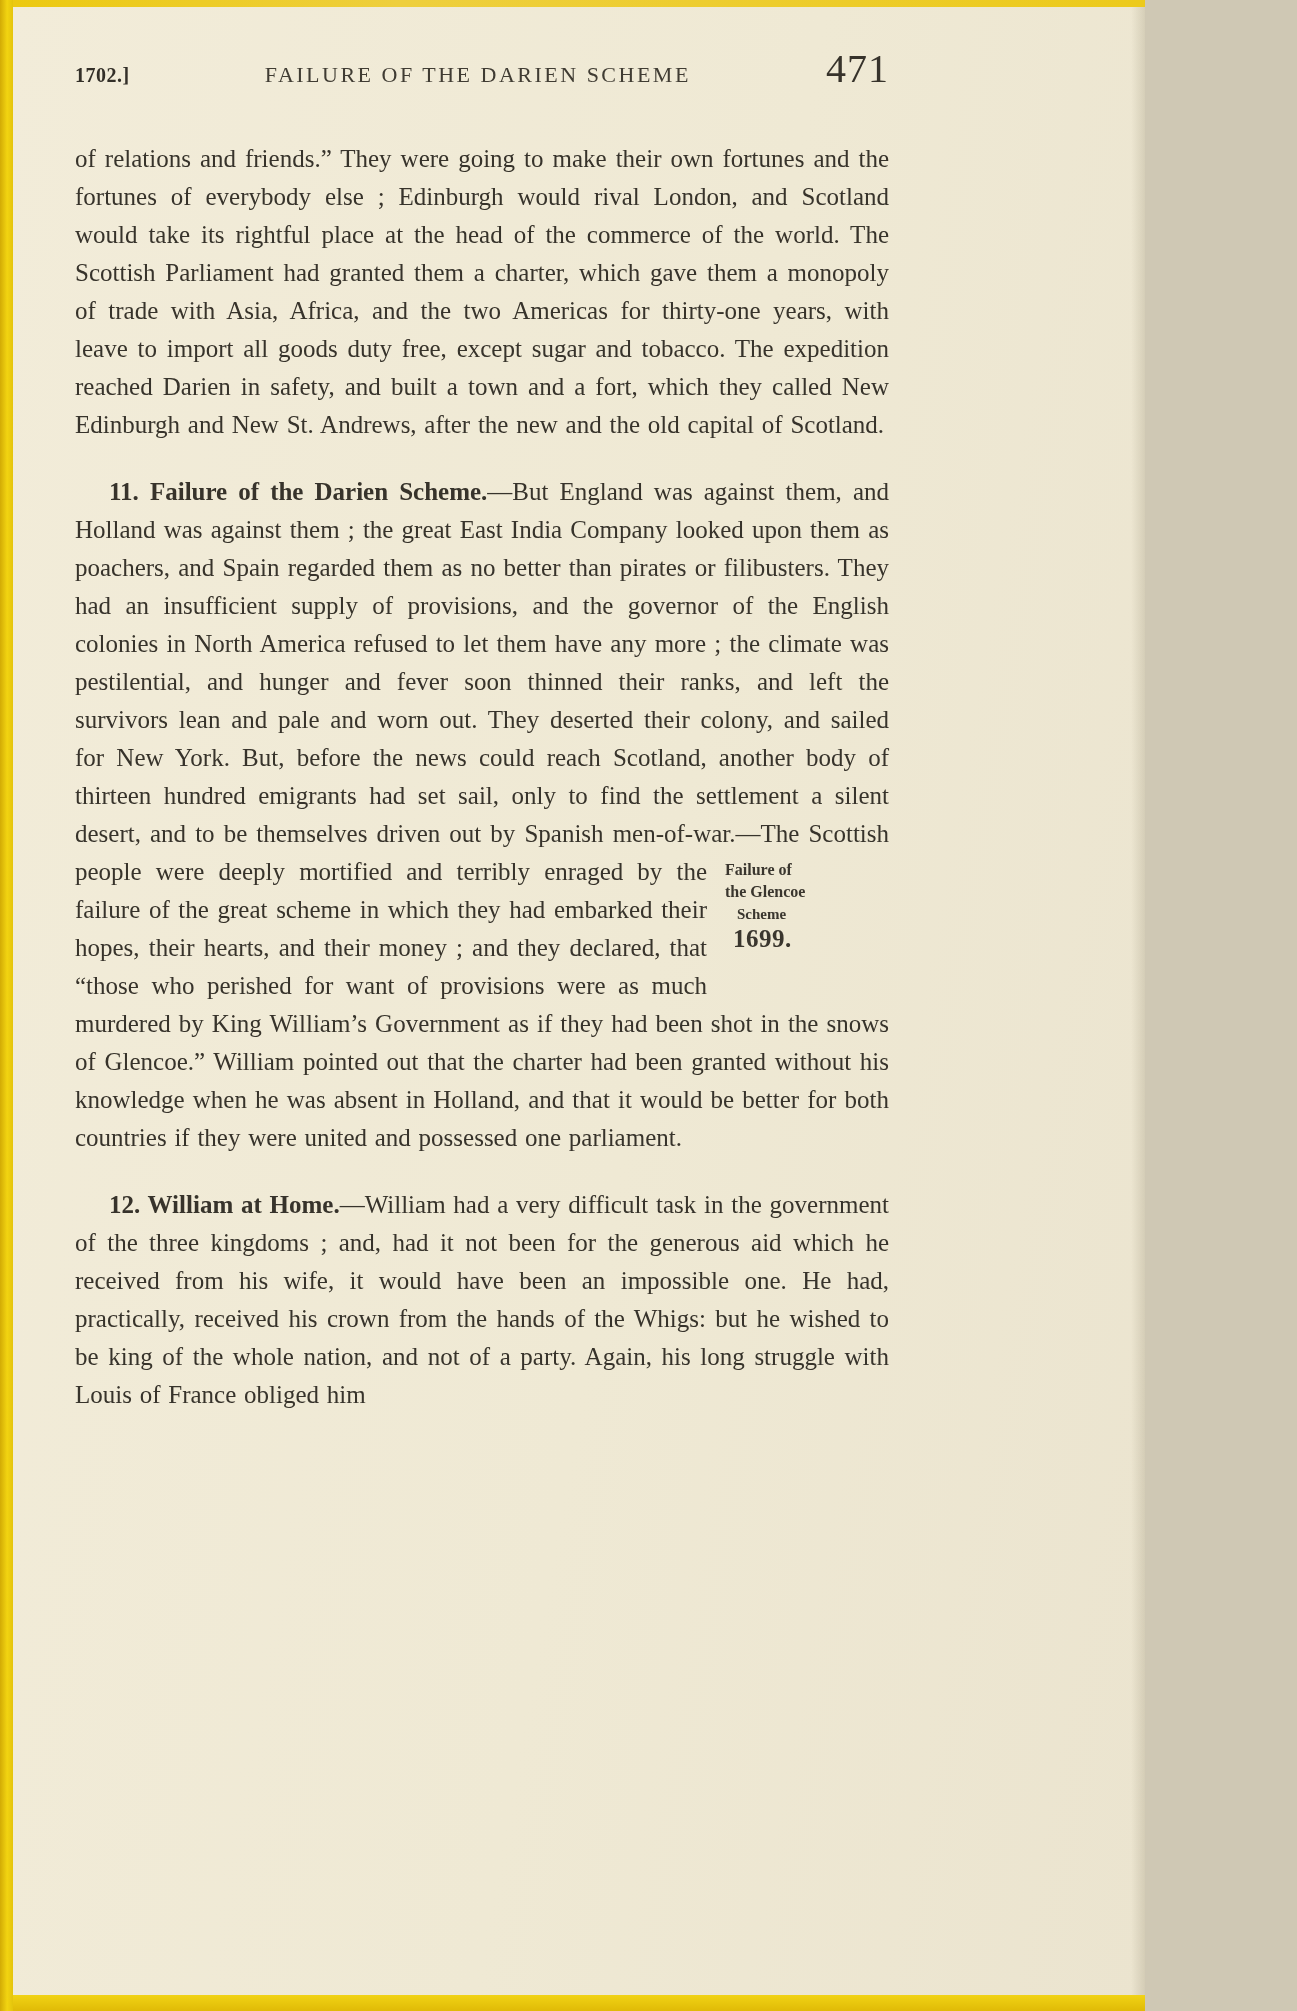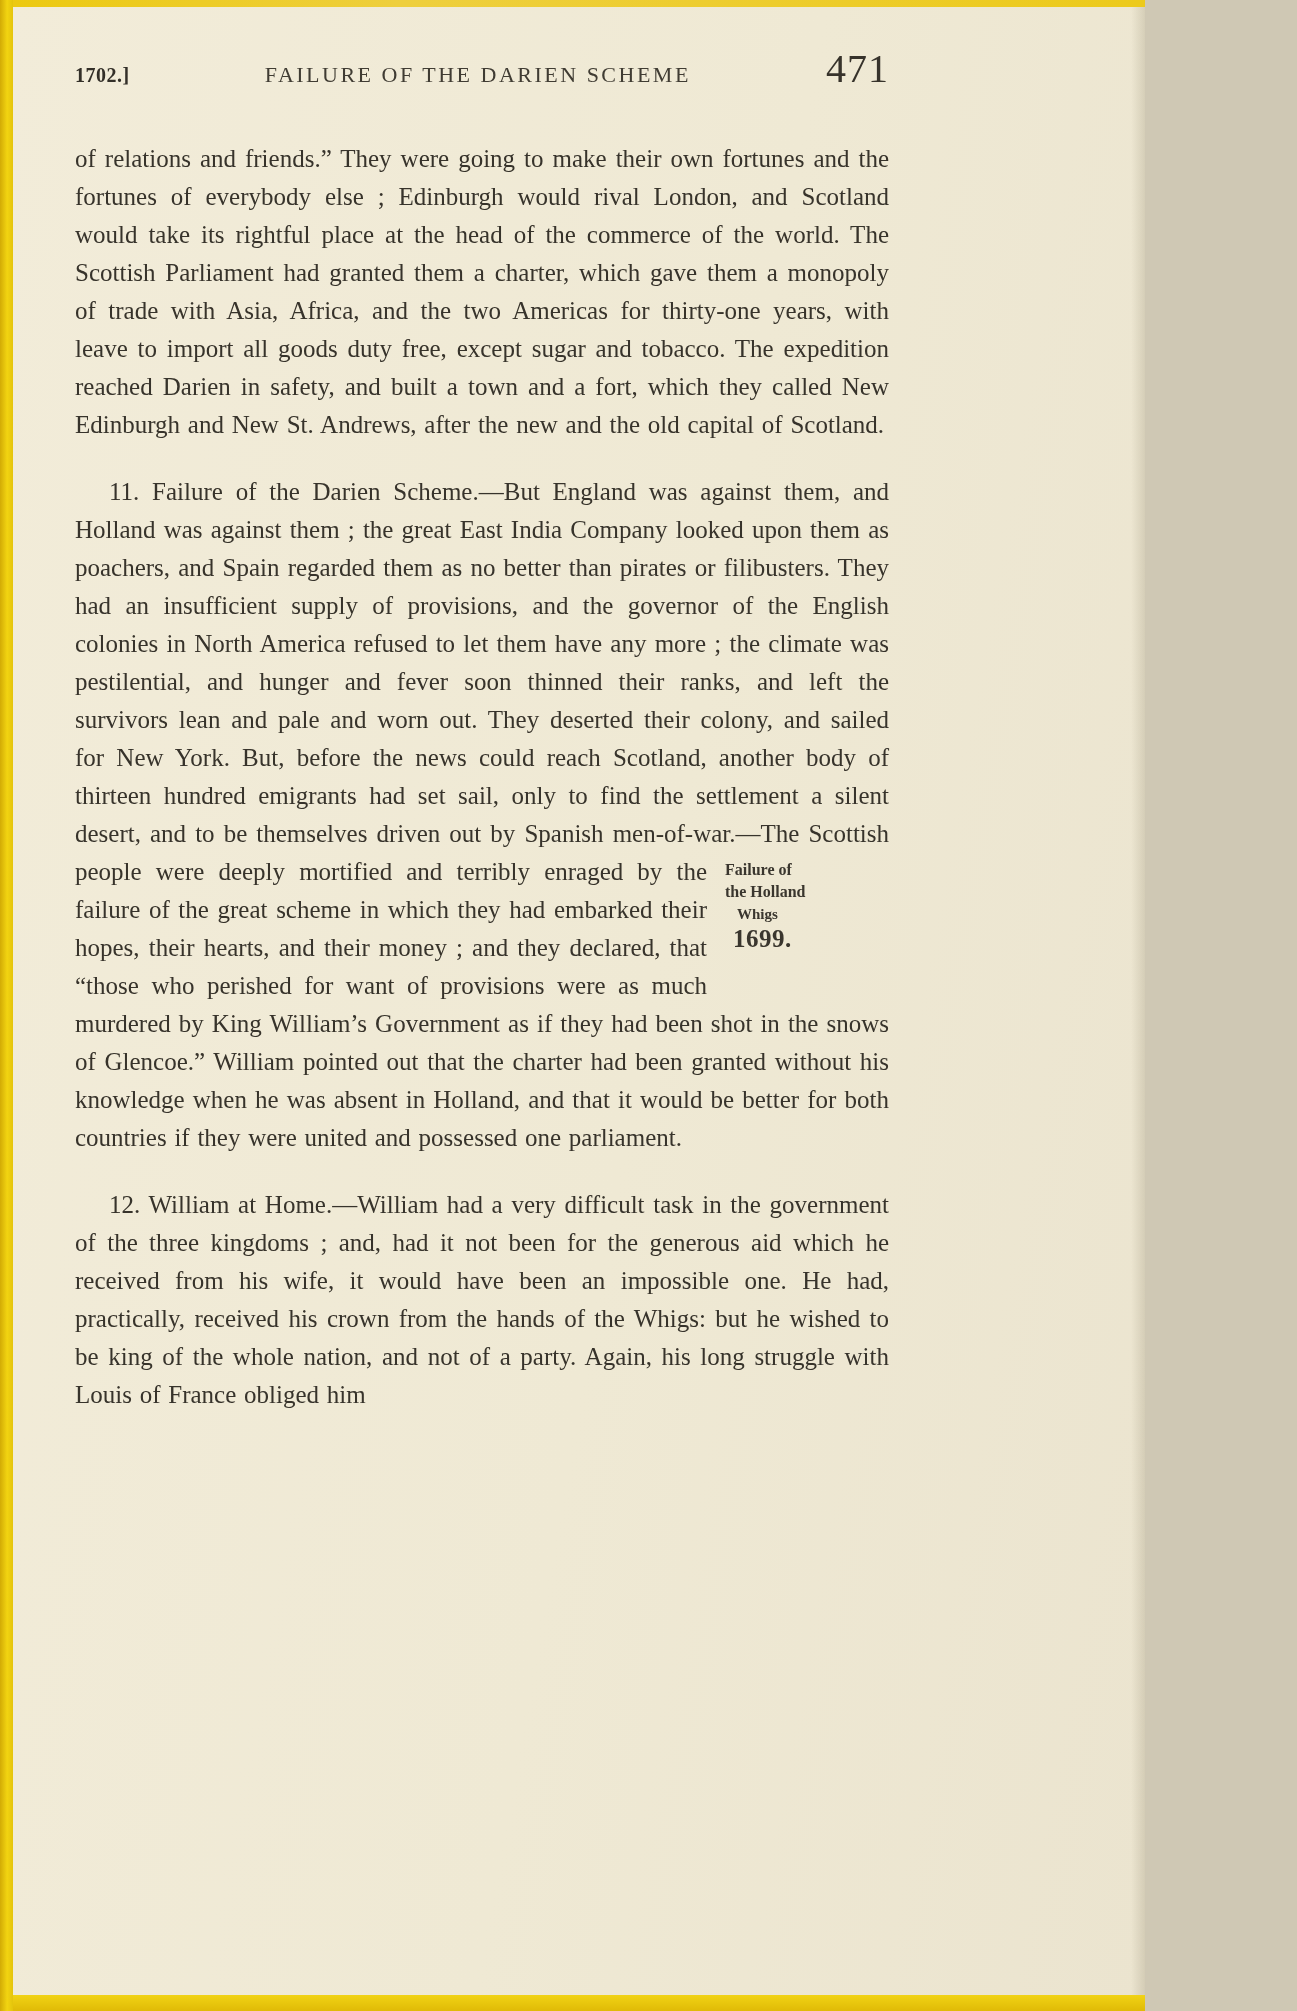--- a/index.html
+++ b/index.html
@@ -43,21 +43,21 @@
   .h-title { flex: 1; text-align: center; font-size: 22px; letter-spacing: 2.5px; color: #403c33; margin-top: 36px; }
   .h-page { font-size: 40px; letter-spacing: 1px; color: #37332b; }
   .para {
     font-size: 25px;
     line-height: 38px;
     text-align: justify;
     word-spacing: 1.5px;
     margin-top: 48px;
   }
   .para.section { margin-top: 29px; text-indent: 34px; }
-  .bold { font-weight: normal; }
+  .bold { font-weight: bold; }
   .sidenote {
     float: right;
     width: 182px;
     height: 152px;
     padding: 6px 0 0 18px;
     font-weight: bold;
     font-size: 16px;
     line-height: 22px;
     text-align: left;
     text-indent: 0;
@@ -82,21 +82,21 @@
     <div class="header">
       <span class="h-date">1702.]</span>
       <span class="h-title">FAILURE OF THE DARIEN SCHEME</span>
       <span class="h-page">471</span>
     </div>
 
     <p class="para">of relations and friends.”  They were going to make their own fortunes and the fortunes of everybody else ; Edinburgh would rival London, and Scotland would take its rightful place at the head of the commerce of the world.  The Scottish Parliament had granted them a charter, which gave them a monopoly of trade with Asia, Africa, and the two Americas for thirty-one years, with leave to import all goods duty free, except sugar and tobacco.  The expedition reached Darien in safety, and built a town and a fort, which they called New Edinburgh and New St. Andrews, after the new and the old capital of Scotland.</p>
 
     <p class="para section"><span class="bold">11. Failure of the Darien Scheme.</span><span>—But England was against them, and Holland was against them ; the great East India Company looked upon them as poachers, and Spain regarded them as no better than pirates or filibusters.  They had an insufficient supply of provisions, and the governor of the English colonies in North America refused to let them have any more ;  the climate was pestilential, and hunger and fever soon thinned their ranks, and left the survivors lean and pale and worn out.  They deserted their colony, and sailed for New York.  But, before the news could reach Scotland, another body of thirteen hundred emigrants had set sail, only to find the settlement a silent desert, and to be themselves driven out by Spanish men-of-war.—The Scottish people were deeply </span><span class="sidenote">
           <span class="sn-line">Failure of</span>
-          <span class="sn-line">the Holland</span>
-          <span class="sn-line sn-line3">Whigs</span>
+          <span class="sn-line">the Glencoe</span>
+          <span class="sn-line sn-line3">Scheme</span>
           <span class="sn-year">1699.</span>
         </span><span>mortified and terribly enraged by the failure of the great scheme in which they had embarked their hopes, their hearts, and their money ; and they declared, that “those who perished for want of provisions were as much murdered by King William’s Government as if they had been shot in the snows of Glencoe.”  William pointed out that the charter had been granted without his knowledge when he was absent in Holland, and that it would be better for both countries if they were united and possessed one parliament.</span></p>
 
     <p class="para section"><span class="bold">12. William at Home.</span><span>—William had a very difficult task in the government of the three kingdoms ; and, had it not been for the generous aid which he received from his wife, it would have been an impossible one.  He had, practically, received his crown from the hands of the Whigs:  but he wished to be king of the whole nation, and not of a party.  Again, his long struggle with Louis of France obliged him</span></p>
 
   </div>
 </div>
 
 </body></html>

